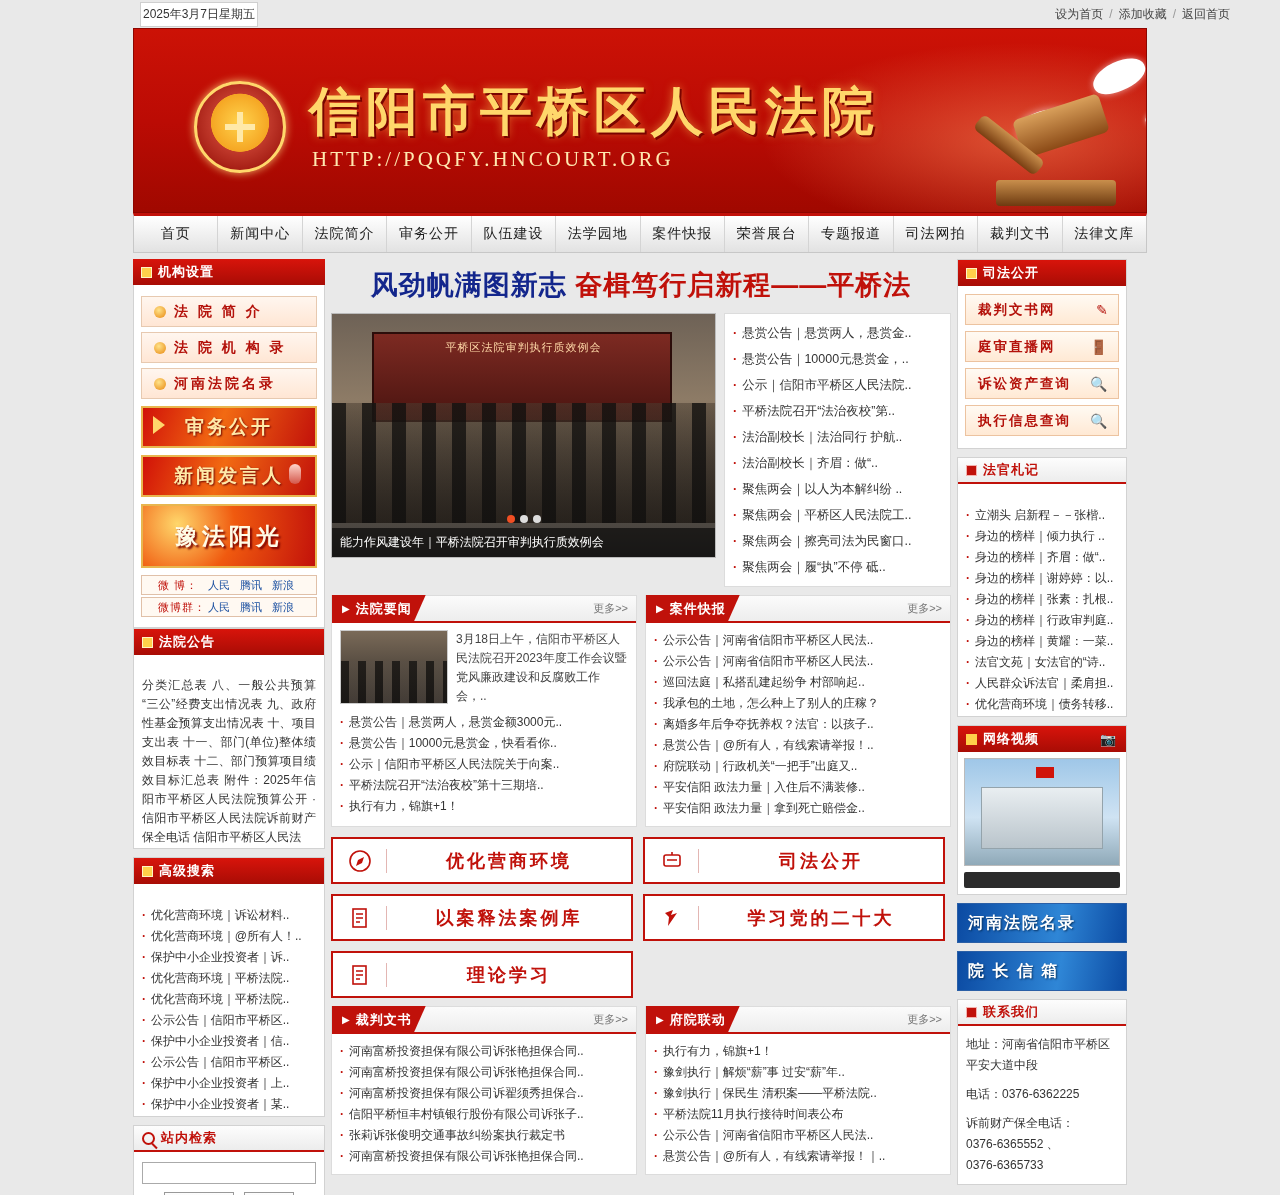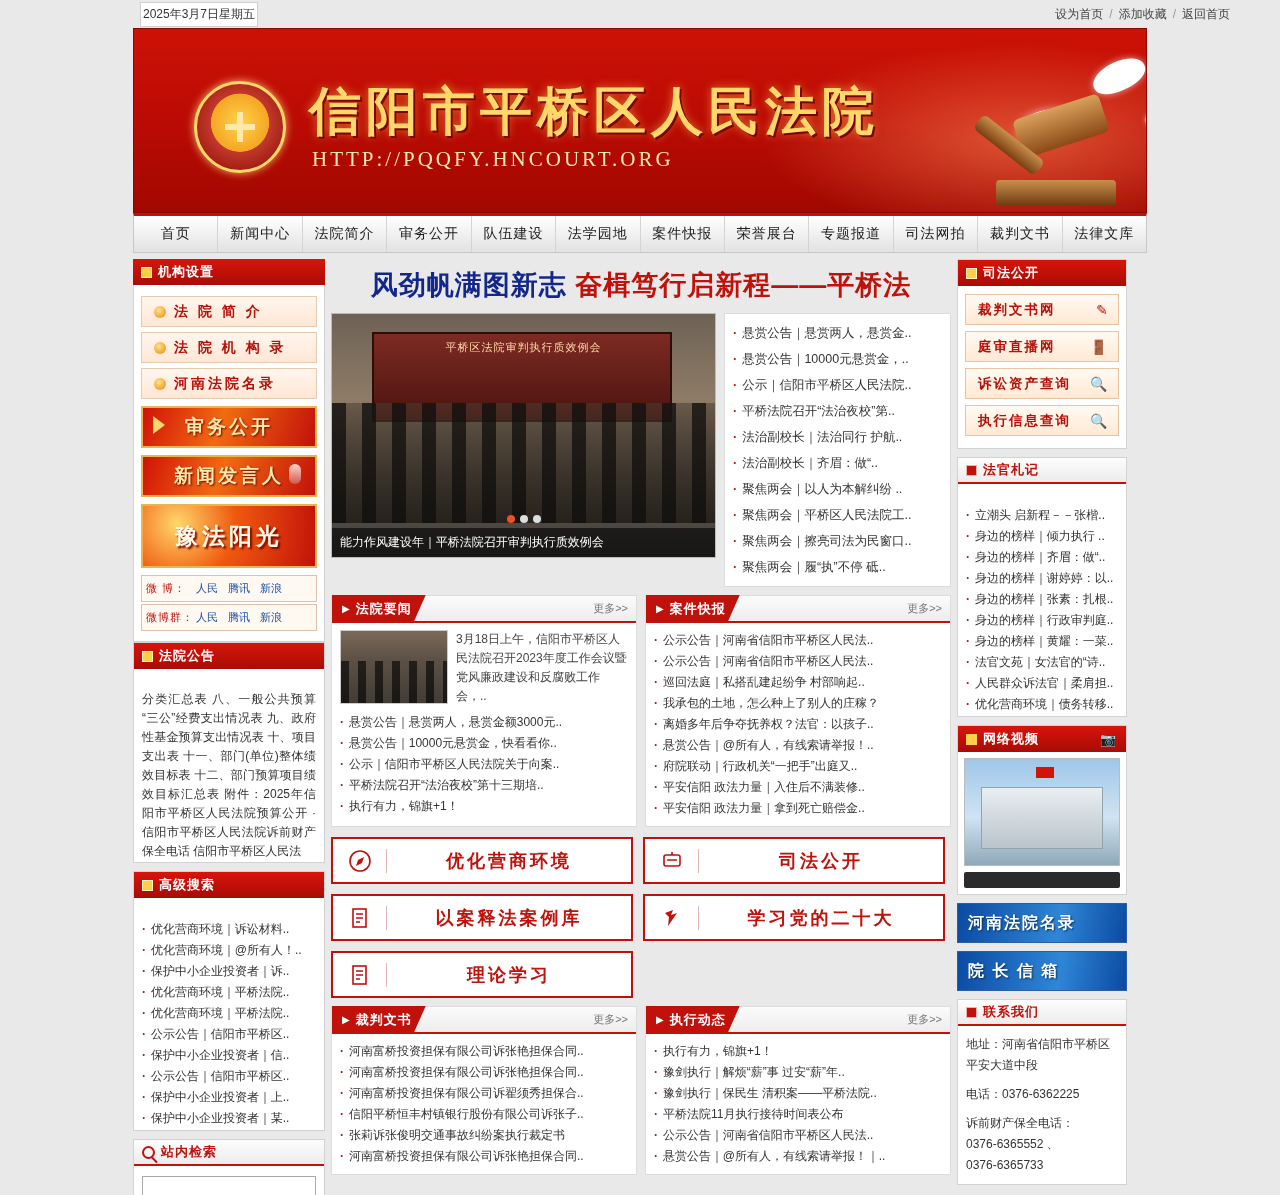--- a/index.html
+++ b/index.html
@@ -211,21 +211,21 @@
     background: radial-gradient(circle at 20% 30%, #ffd76b 0%, #f05a0f 40%, #c2110a 100%);
     border: 2px solid #e8b64f;
     display:flex; align-items:center; justify-content:center;
     color: #fffbe6; font-size: 23px; font-weight: bold; letter-spacing: 4px;
     text-shadow: 2px 2px 2px #7a0400;
     cursor: pointer;
   }
   .wb-row {
     margin: 2px 7px; border: 1px solid #e0c0a8;
     display: flex; align-items: center; font-size: 11px;
-    height: 27px; background: #fff9f2;
+    height: 20px; background: #fff9f2; justify-content: center;
   }
   .wb-row .lbl { width: 54px; color: #c0110a; padding-left: 4px; letter-spacing:1px;}
   .wb-row a { color: #1a4fa0; margin-right: 10px; text-decoration: none; cursor: pointer;}
 
   
   ul.lst { list-style: none; margin: 0; padding: 0; }
   ul.lst li {
     font-size: 12px; line-height: 21px; color: #333;
     white-space: nowrap; overflow: hidden; text-overflow: ellipsis;
     cursor: pointer;
@@ -657,21 +657,21 @@
               <li>张莉诉张俊明交通事故纠纷案执行裁定书</li>
               <li>河南富桥投资担保有限公司诉张艳担保合同..</li>
             </ul>
           </div>
         </div>
 
         <div class="box">
           <div class="box-head">
             <div class="t">
               <span class="caret">▶</span>
-              <span>执行动态</span>
+              <span>府院联动</span>
             </div>
             <span class="more">更多&gt;&gt;</span>
           </div>
           <div class="box-body">
             <ul class="lst">
               <li>执行有力，锦旗+1！</li>
               <li>豫剑执行｜解烦“薪”事 过安“薪”年..</li>
               <li>豫剑执行｜保民生 清积案——平桥法院..</li>
               <li>平桥法院11月执行接待时间表公布</li>
               <li>公示公告｜河南省信阳市平桥区人民法..</li>

